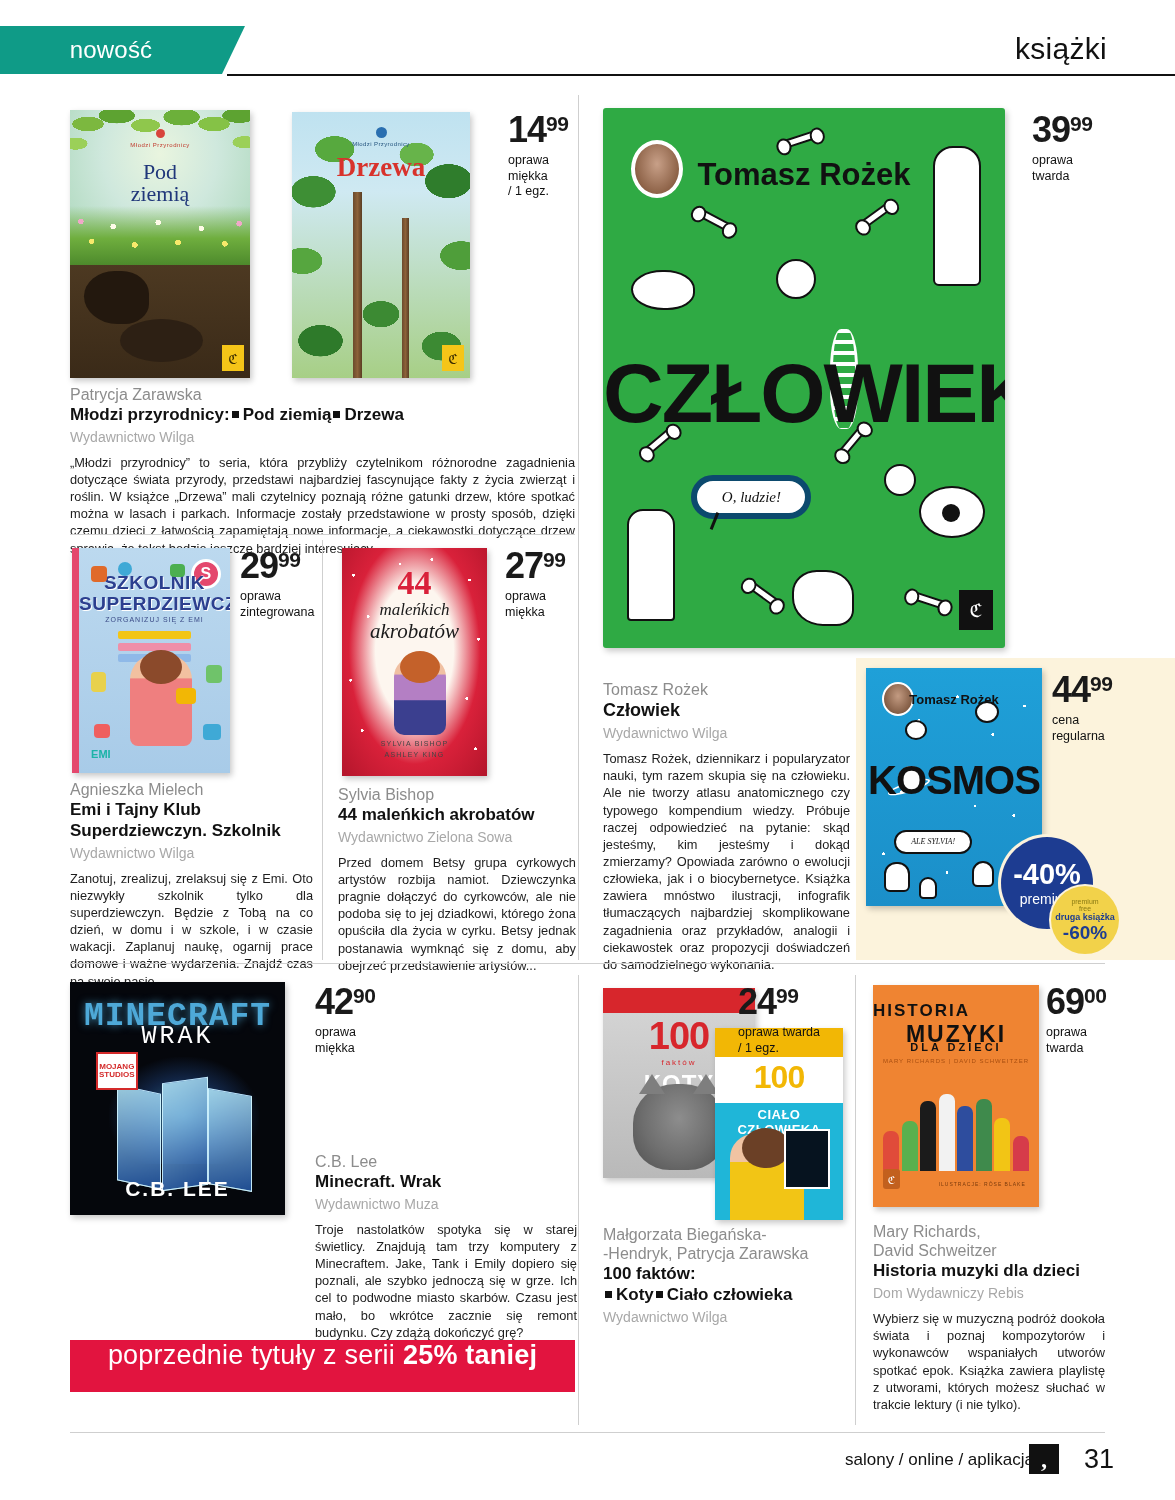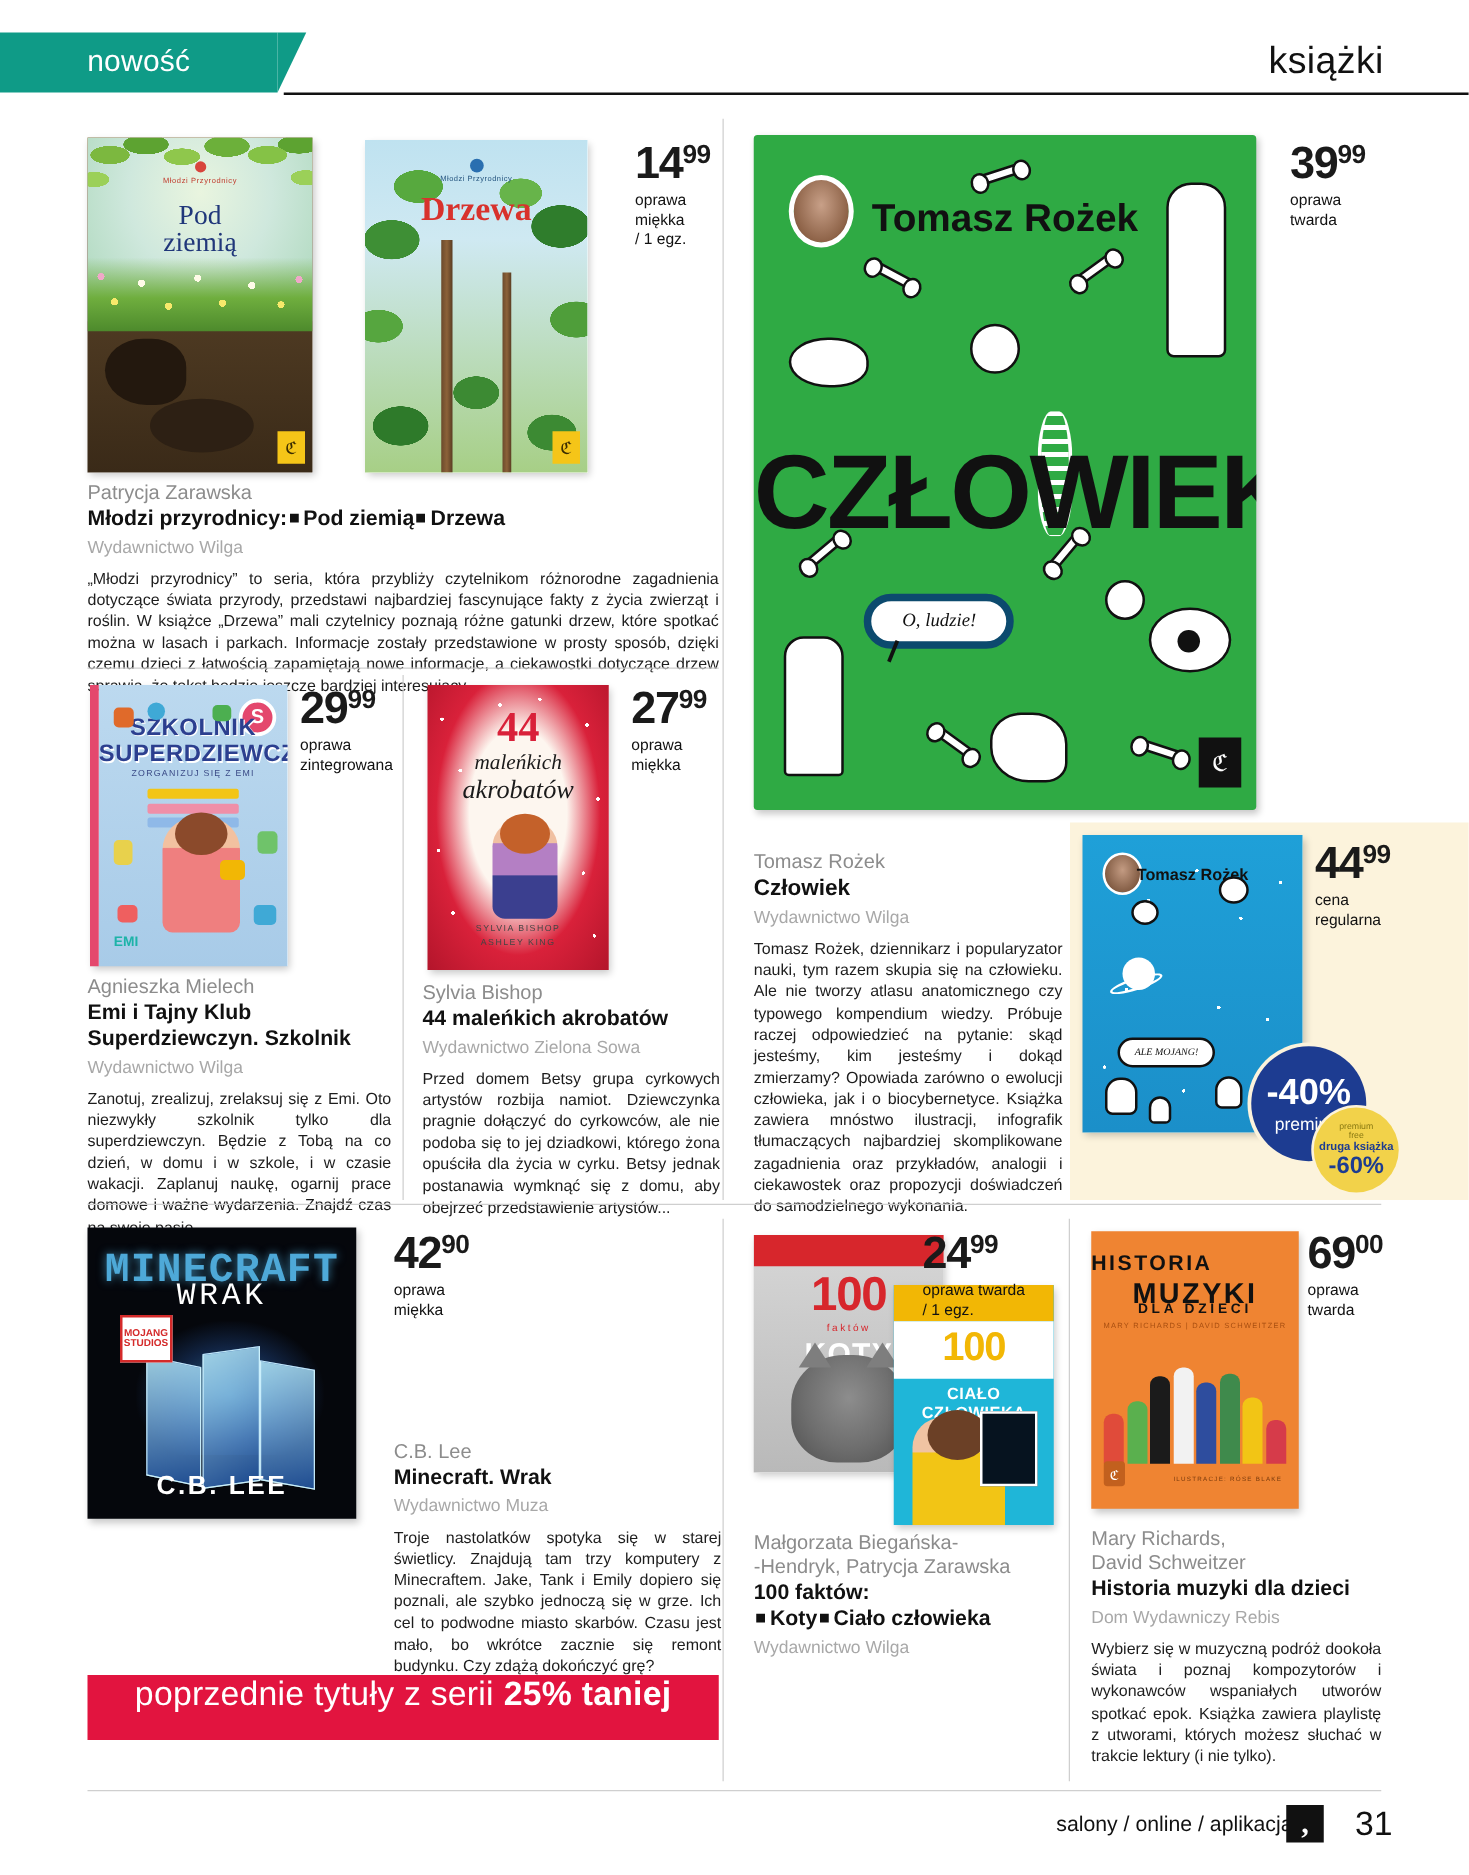--- a/index.html
+++ b/index.html
@@ -520,21 +520,22 @@
 <div class="promo-box" style="left:856px;top:658px;width:319px;height:302px;">
 </div>
 
 <div style="position:absolute;left:866px;top:668px;width:176px;height:238px;" class="cover c-kosmos">
   <div class="cover-inner">
     <div class="ks-stars"></div>
     <div class="ks-face"></div>
     <div class="ks-author">Tomasz Rożek</div>
     <div class="ks-planet"></div>
     <div class="ks-ring"></div>
-    <div class="ks-bubble">ALE MOJANG!</div>
+    <div class="ks-title">KOSMOS</div>
+    <div class="ks-bubble">ALE SYLVIA!</div>
     <div class="ks-astro" style="left:10%;bottom:6%;"></div>
     <div class="ks-astro" style="left:30%;bottom:3%;width:18px;height:22px;"></div>
     <div class="ks-astro" style="left:60%;bottom:8%;width:22px;height:26px;"></div>
     <div class="ks-astro" style="left:62%;top:14%;width:24px;height:22px;border-radius:50%;"></div>
     <div class="ks-astro" style="left:22%;top:22%;width:22px;height:20px;border-radius:50%;"></div>
   </div>
 </div>
 
 <div style="position:absolute;left:1052px;top:672px;">
   <div class="price">

